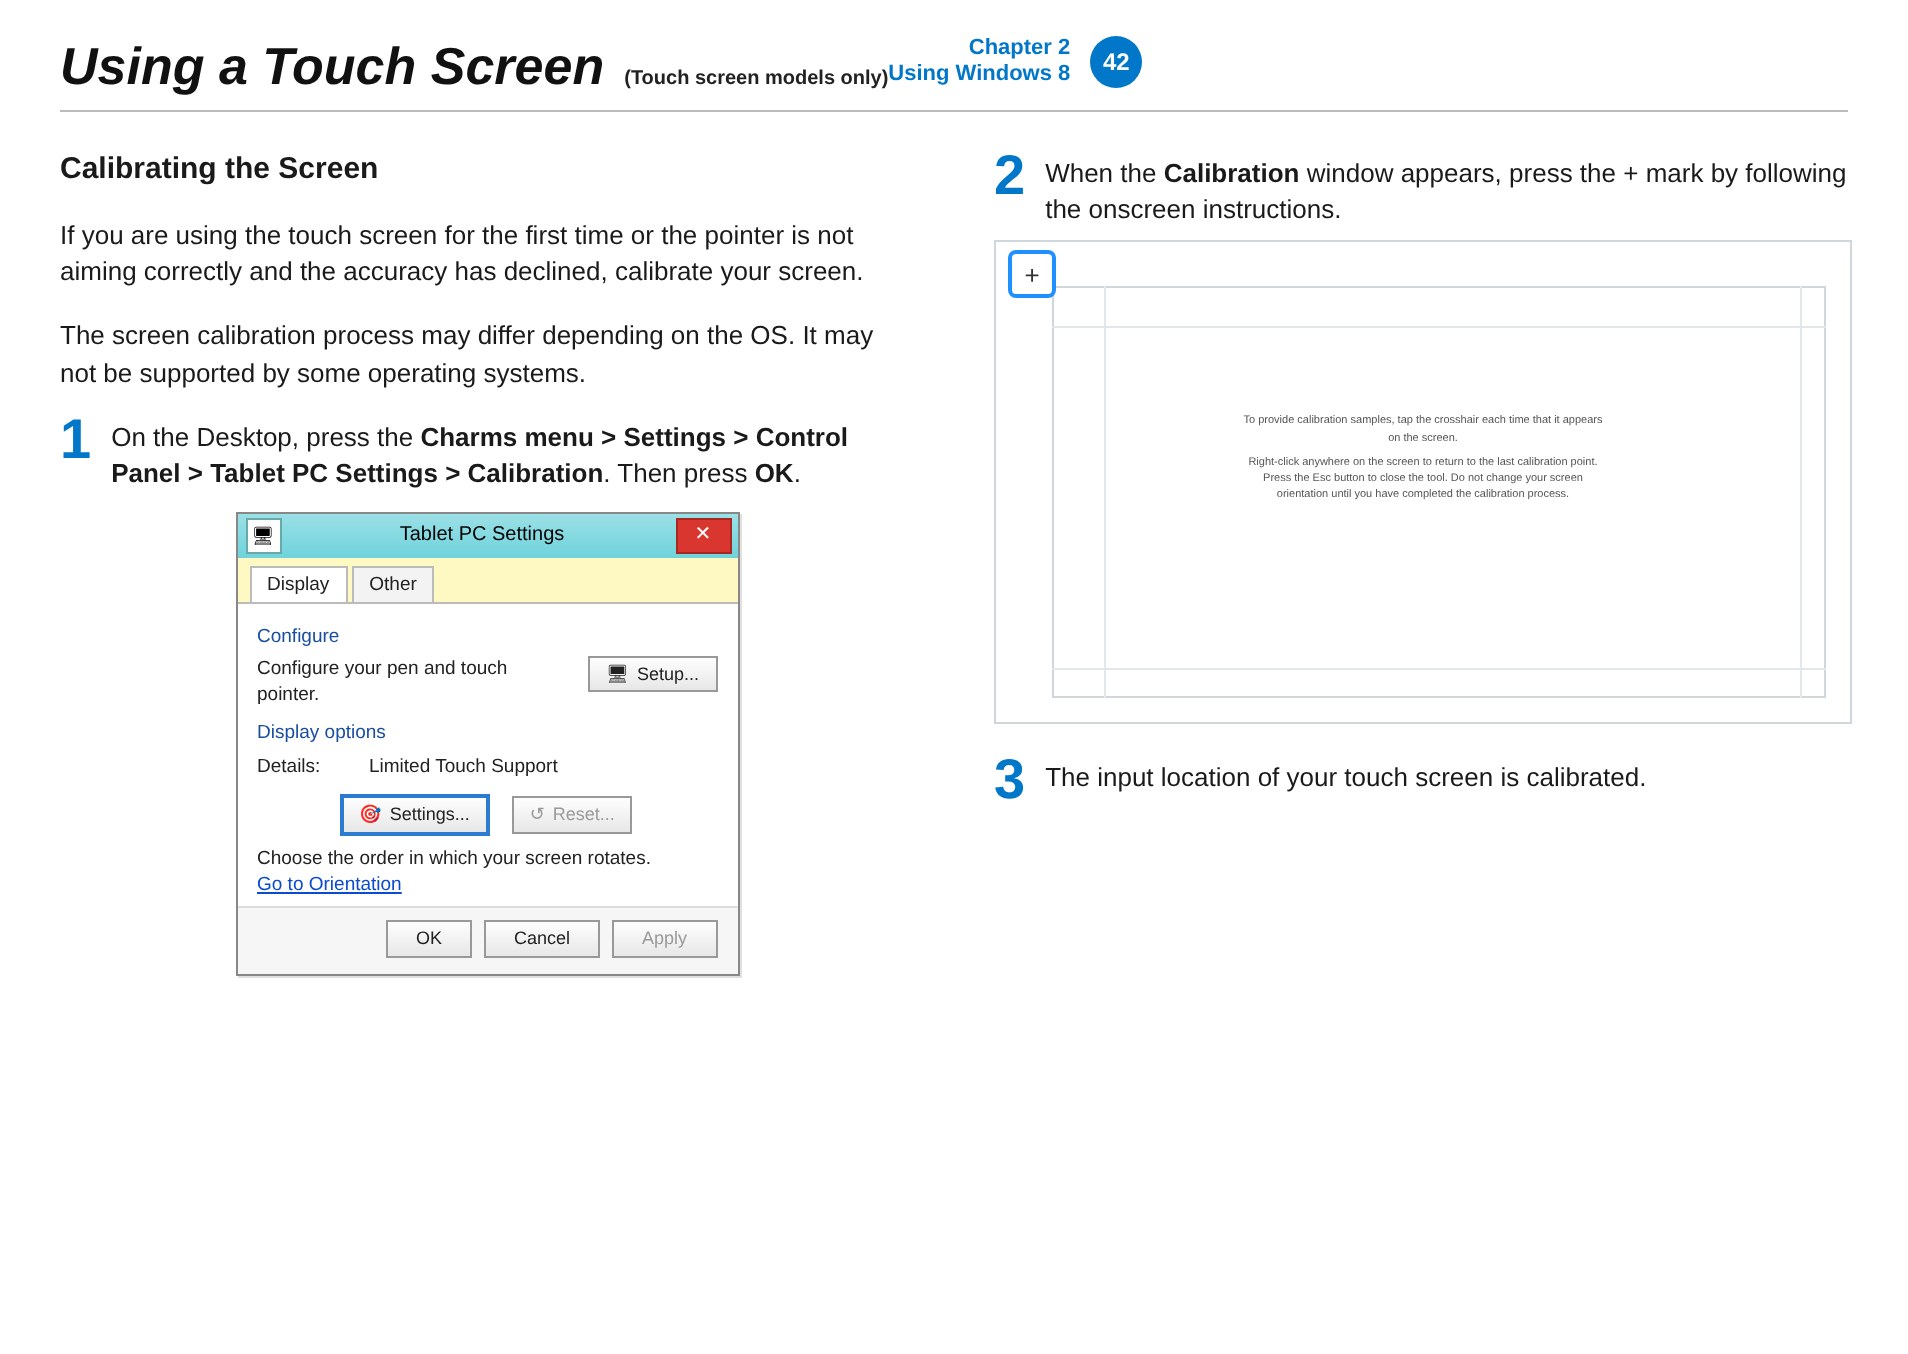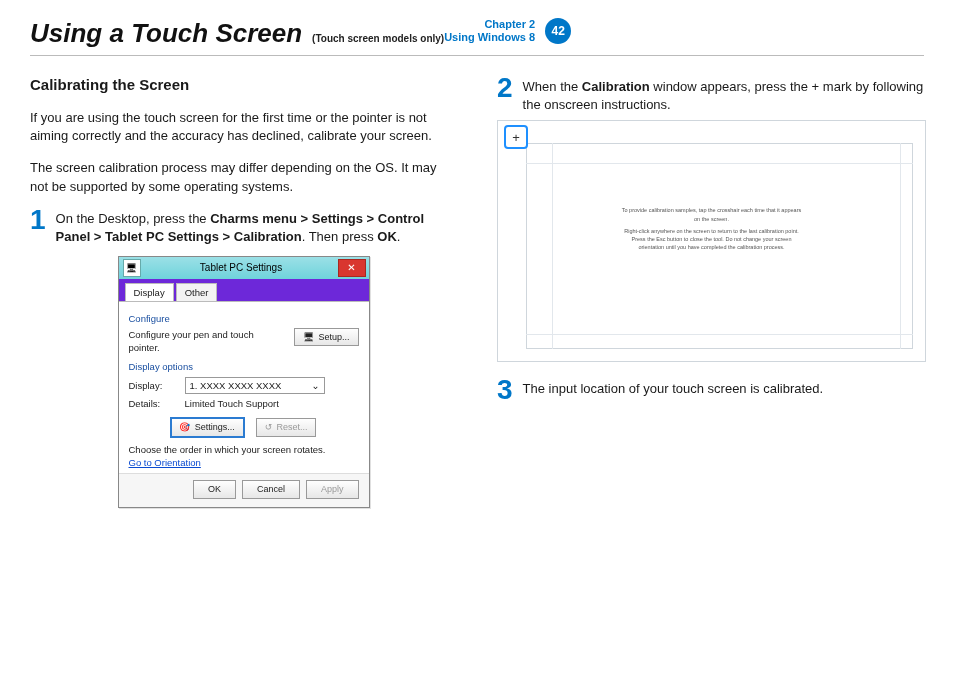--- a/index.html
+++ b/index.html
@@ -19,21 +19,21 @@
 .num{font-size:28px;font-weight:700;color:#0077c8;line-height:1}
 .step .body{flex:1;padding-top:4px}
 .b{font-weight:700}
 
 
 .dlg{width:250px;margin:10px auto 0 auto;border:1px solid #888;background:#fff;box-shadow:1px 1px 0 rgba(0,0,0,.12);font-size:9.5px;color:#222}
 .dtitle{background:linear-gradient(#9be0e6,#6fd3db);height:22px;display:flex;align-items:center;position:relative;color:#000}
 .dtitle .iconbox{width:16px;height:16px;margin:0 4px 0 4px;background:#fff;border:1px solid #6aa;display:flex;align-items:center;justify-content:center;font-size:9px}
 .dtitle .ttext{flex:1;text-align:center;font-size:10px}
 .dtitle .close{width:26px;height:16px;background:#d9362f;color:#fff;display:flex;align-items:center;justify-content:center;margin-right:3px;border:1px solid #a72820;font-size:10px;line-height:1}
-.tabsrow{display:flex;border-bottom:1px solid #bbb;background:#6d28d9;padding:4px 6px 0 6px;gap:2px}
+.tabsrow{display:flex;border-bottom:1px solid #bbb;background:#fef9c3;padding:4px 6px 0 6px;gap:2px}
 .tab{border:1px solid #bbb;border-bottom:none;padding:2px 8px;background:#fff;font-size:9.5px}
 .tab.inactive{background:#f3f3f3}
 .dbody{padding:6px 10px 4px 10px}
 .grp-title{color:#1a4fa0;margin:4px 0 2px 0}
 .cfg{display:flex;align-items:flex-start;justify-content:space-between;gap:8px;margin-bottom:6px}
 .btn{border:1px solid #999;background:linear-gradient(#fefefe,#e7e7e7);padding:2px 8px;font-size:9px;display:inline-flex;align-items:center;gap:4px}
 .sel{border:1px solid #999;padding:1px 4px;width:130px;display:flex;justify-content:space-between;align-items:center}
 .row{display:flex;align-items:center;gap:10px;margin:3px 0}
 .lbl{width:46px}
 .calibr{display:flex;justify-content:center;gap:12px;margin:8px 0 6px 0}
@@ -101,27 +101,20 @@
           <div class="grp-title">Configure</div>
           <div class="cfg">
             <span>Configure your pen and touch pointer.</span>
             <span class="btn">
                 <span class="ico">🖥</span>
                 <span>Setup...</span>
               </span>
           </div>
           <div class="grp-title">Display options</div>
           <div class="row">
-            <span class="lbl">Display:</span>
-            <span class="sel">
-                <span>1. XXXX XXXX XXXX</span>
-                <span>⌄</span>
-              </span>
-          </div>
-          <div class="row">
             <span class="lbl">Details:</span>
             <span>Limited Touch Support</span>
           </div>
           <div class="calibr">
             <span class="btn hl">
                 <span class="ico">🎯</span>
                 <span>Settings...</span>
               </span>
             <span class="btn dis">
                 <span class="ico">↺</span>

